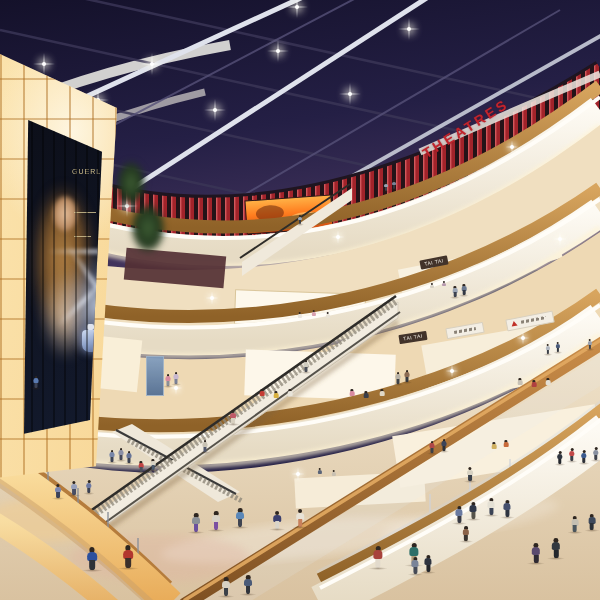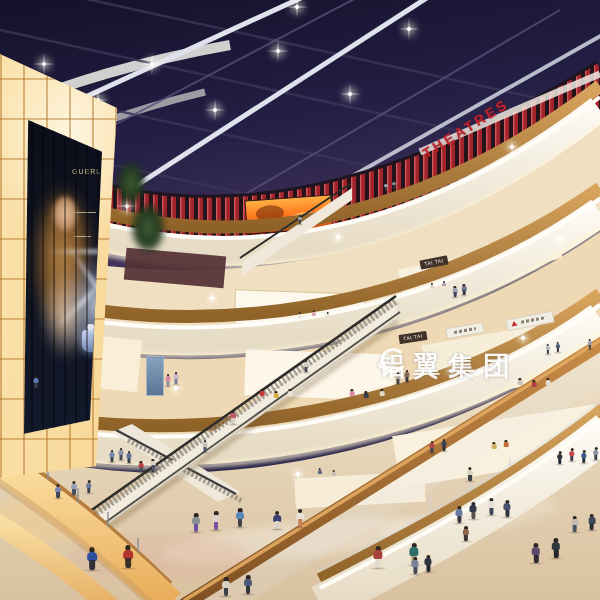--- a/index.html
+++ b/index.html
@@ -296,26 +296,20 @@
   <div id="taitai1" class="taitai">TAI TAI</div>
   <div id="taitai2" class="taitai">TAI TAI</div>
   <div id="signA" class="plaque">
       <div class="dash"></div>
     </div>
   <div id="signB" class="plaque">
       <span class="tri"></span>
       <div class="dash"></div>
     </div>
 
-  <div id="watermark">
-    <svg width="26" height="30" viewBox="0 0 26 30">
-      <path d="M 22 4 A 11 11 0 1 0 24 19" stroke="rgba(255,255,255,.94)" stroke-width="3" fill="none" stroke-linecap="round"></path>
-    </svg>
-    <span class="zi">铝翼集团</span>
-  </div>
 
   <div id="overlay">
       <div class="person" style="left: 92px; top: 570px; width: 9.66px; height: 23px;">
         <span class="ph" style="width: 5.52px; height: 5.52px;"></span>
         <span class="pb" style="top: 4.6px; height: 9.2px; background: rgb(43, 79, 158);"></span>
         <span class="pl" style="height: 9.66px; background: rgb(46, 49, 56);"></span>
         <span class="psh" style="width: 20.7px;"></span>
       </div>
       <div class="person" style="left: 128px; top: 568px; width: 9.66px; height: 23px;">
         <span class="ph" style="width: 5.52px; height: 5.52px;"></span>

